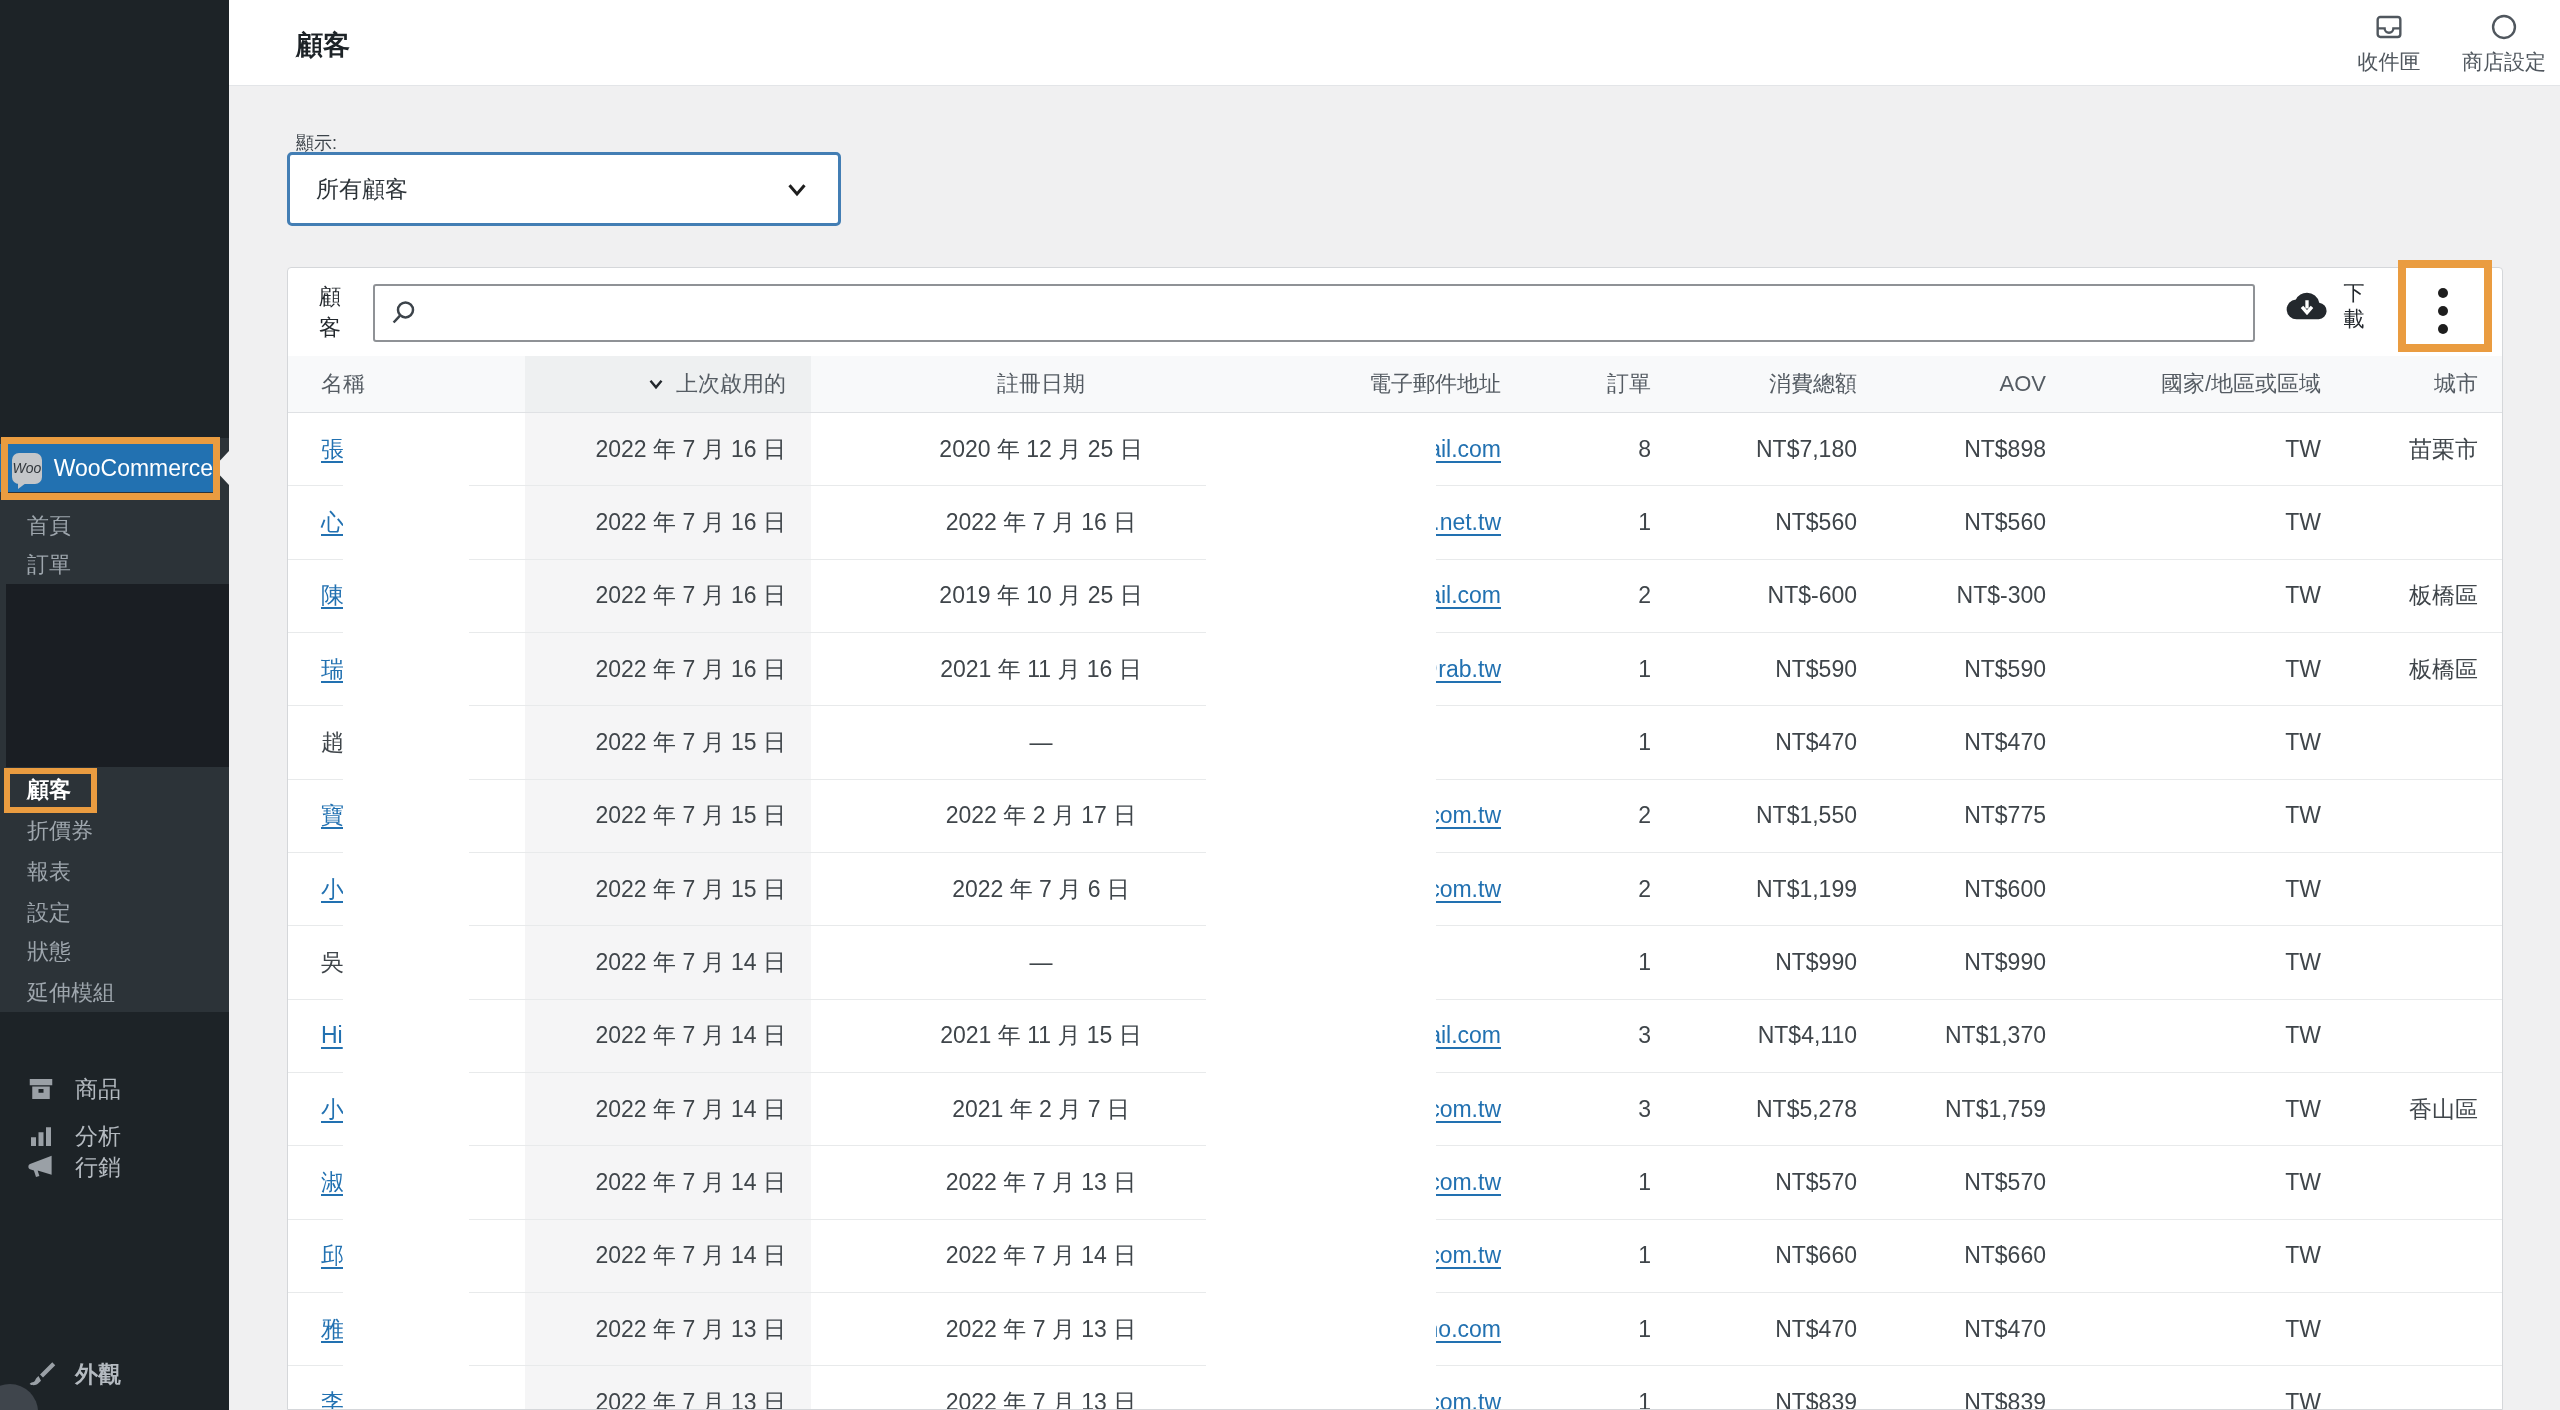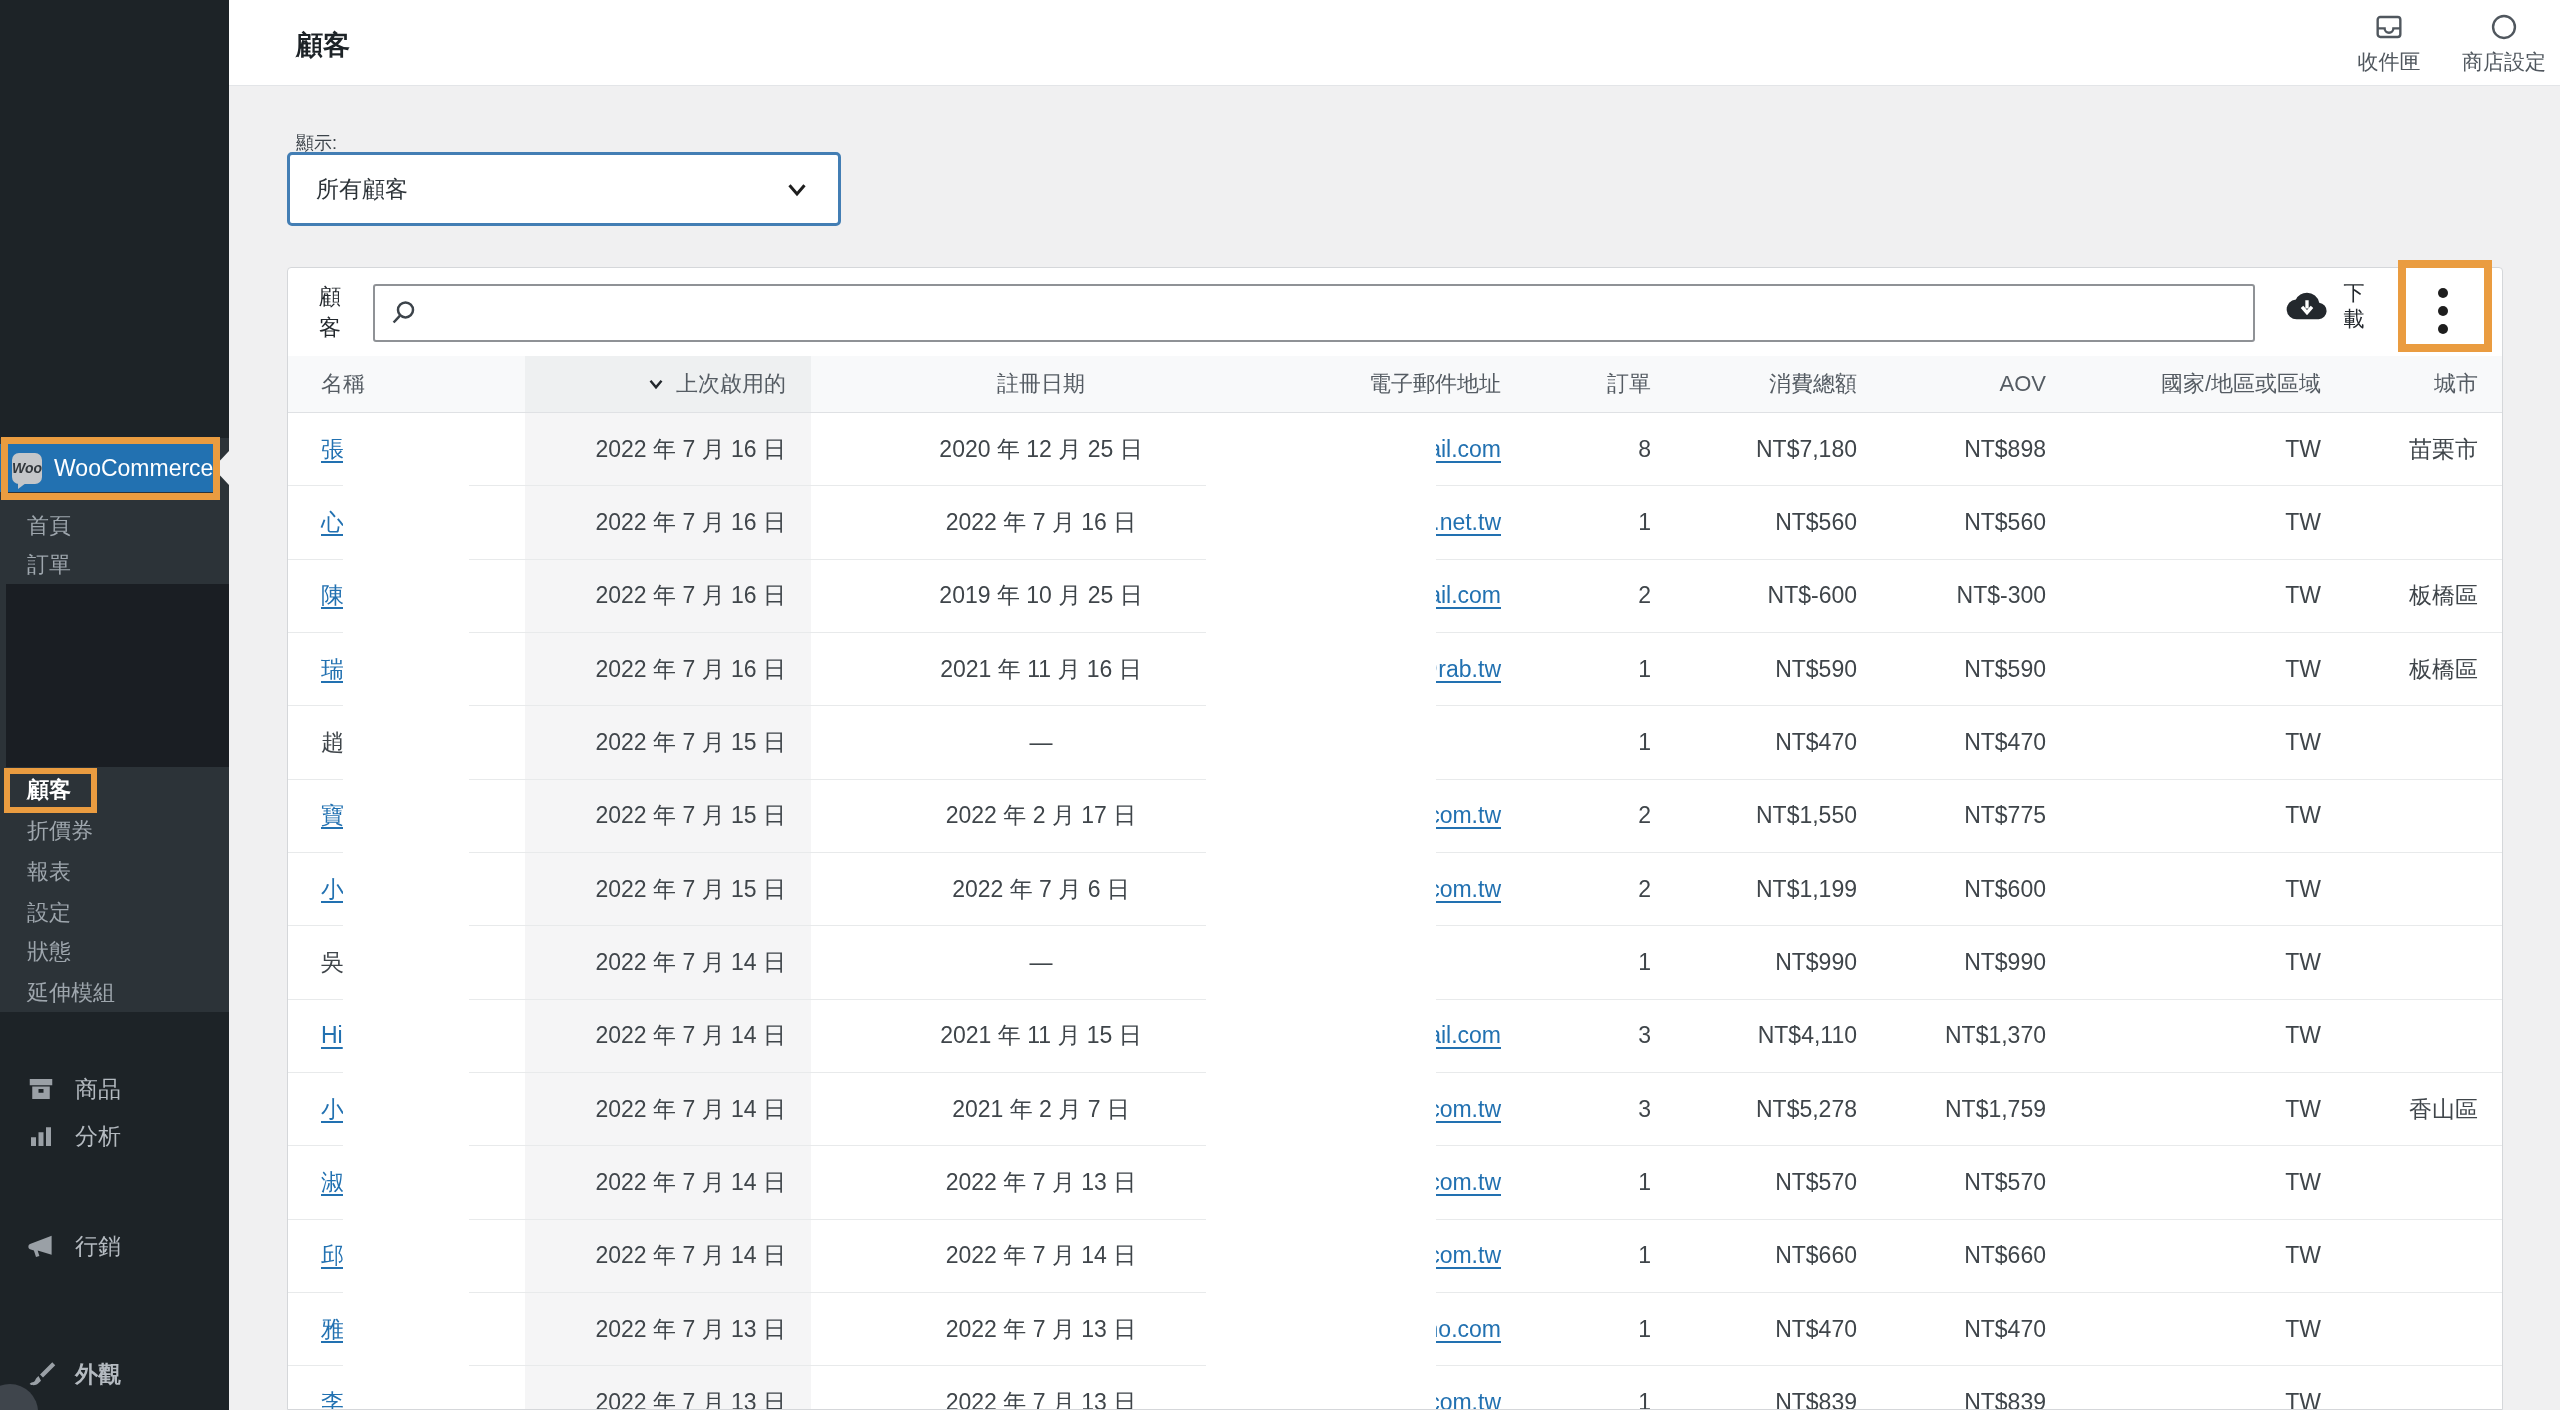--- a/index.html
+++ b/index.html
@@ -3,21 +3,21 @@
 <meta charset="utf-8">
 <style>
   * { margin:0; padding:0; box-sizing:border-box; }
   html,body { width:2560px; height:1410px; overflow:hidden; }
   body { position:relative; background:#f0f0f1; font-family:"Liberation Sans","DejaVu Sans",sans-serif; color:#3f454a; }
 
   
   #sidebar { position:absolute; left:0; top:0; width:229px; height:1410px; background:#1d2327; z-index:2; }
   #submenu-panel { position:absolute; left:0; top:438px; width:229px; height:574px; background:#2c3338; }
   #woo-item { position:absolute; left:0; top:444px; width:213px; height:48px; background:#2271b1; display:flex; align-items:center; padding-left:12px; color:#fff; font-size:23px; cursor:pointer; }
-  .woo-bubble { position:relative; width:44px; height:31px; background:#c4c6c9; border-radius:7px; display:flex; align-items:center; justify-content:center; margin-right:12px; font-size:14px; font-weight:bold; font-style:italic; color:#32373c; }
+  .woo-bubble { position:relative; width:44px; height:31px; background:#c4c6c9; border-radius:7px; display:flex; align-items:center; justify-content:center; margin-right:12px; font-size:14px; font-weight:normal; font-style:italic; color:#32373c; }
   .woo-bubble:after { content:""; position:absolute; left:6px; bottom:-5px; border-left:8px solid #c4c6c9; border-bottom:6px solid transparent; }
   #woo-arrow { position:absolute; right:0; top:451px; width:0; height:0; border-top:17px solid transparent; border-bottom:17px solid transparent; border-right:16px solid #f0f0f1; }
   .smi { position:absolute; left:0; width:229px; height:40px; line-height:40px; padding-left:27px; font-size:22px; color:#9ea6ad; cursor:pointer; }
   .smi.current { color:#ffffff; font-weight:bold; }
   #sidebar-redaction { position:absolute; left:6px; top:584px; width:223px; height:183px; background:#1a1e23; }
   .mmi { position:absolute; left:0; width:229px; height:52px; display:flex; align-items:center; gap:19px; padding-left:26px; font-size:23px; color:#b4bac0; cursor:pointer; }
   .mmi svg { flex:0 0 auto; }
   #blob { position:absolute; left:-18px; top:1384px; width:56px; height:56px; border-radius:50%; background:#3f454c; }
 
   
@@ -98,21 +98,21 @@
         <path fill="#9aa0a6" d="M3 4h18v5H3zM5 10h14v10H5zm5 2v3h4v-3z"></path>
       </svg>
     <span>商品</span>
   </div>
   <div class="mmi" style="top:1110px;">
     <svg width="30" height="30" viewBox="0 0 24 24">
         <path fill="#9aa0a6" d="M4 13h4v7H4zM10 9h4v11h-4zM16 5h4v15h-4z"></path>
       </svg>
     <span>分析</span>
   </div>
-  <div class="mmi" style="top:1210px;align-items:flex-end;">
+  <div class="mmi" style="top:1141px;">
     <svg width="30" height="30" viewBox="0 0 24 24">
         <path fill="#9aa0a6" d="M3.2 9.6c-1.7.7-1.7 3.5 0 4.2l3.1 1 1.7 5.2 2.7-.9-1.4-4.4 11.2 3.5V3L3.2 9.6z"></path>
       </svg>
     <span>行銷</span>
   </div>
   <div class="mmi" style="top:1348px;font-weight:bold;">
     <svg width="30" height="30" viewBox="0 0 24 24">
         <path fill="#9aa0a6" d="M21 2.6l-9.8 9.8 2.4 2.4 9.8-9.8L21 2.6zM10 13.6l-1.6 1.6c-1 1-.9 2.6-2.4 3.2-1 .4-2.1.3-3.1 1.6 1.9 1.3 5 1.4 6.8-.4l2.3-2.3-2-3.7z"></path>
       </svg>
     <span>外觀</span>

